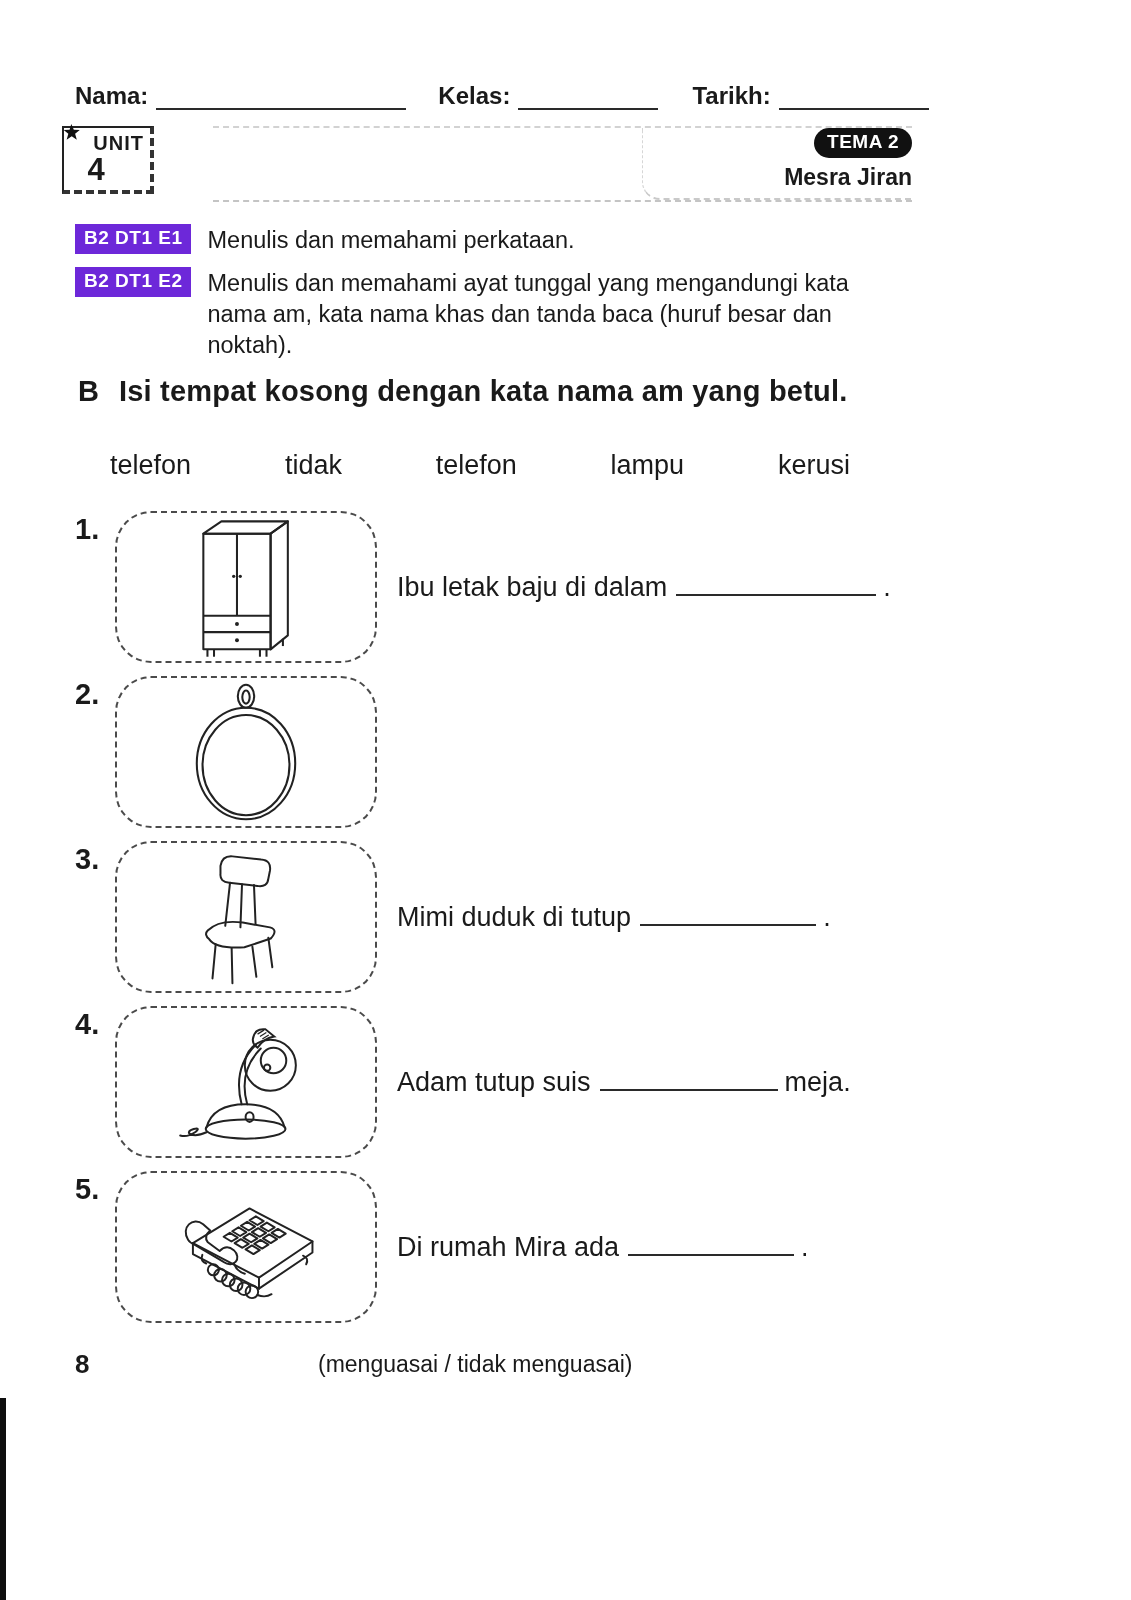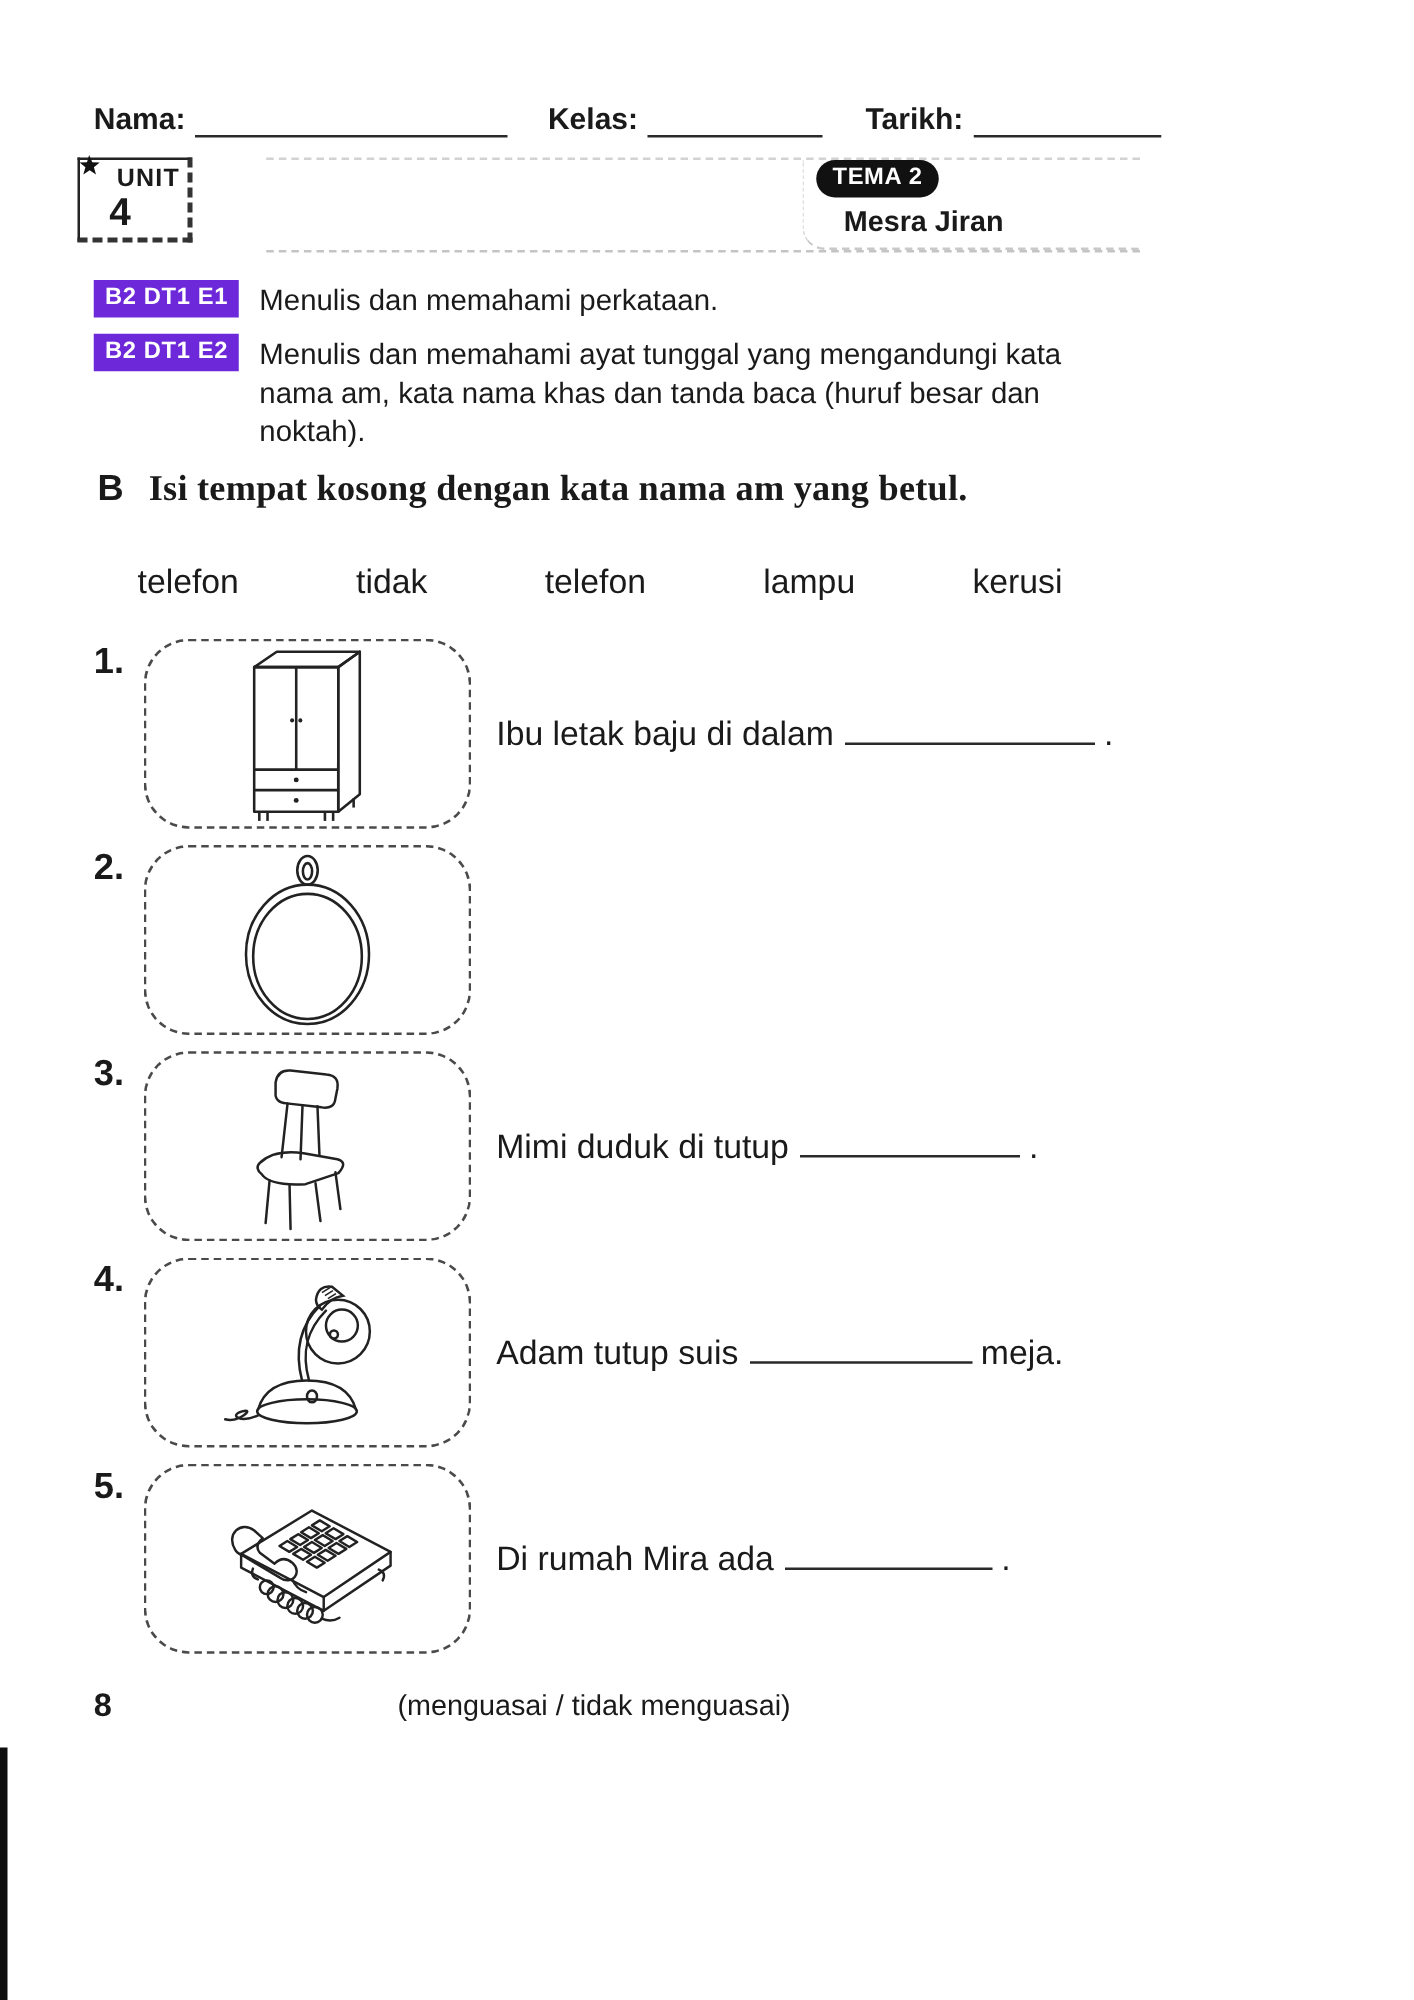--- a/index.html
+++ b/index.html
@@ -31,41 +31,41 @@
   .unit-label { font-weight:700; font-size:20px; letter-spacing:1px; }
   .unit-number { font-weight:700; font-size:31px; line-height:30px; text-align:center; margin-right:16px; }
   .title-band {
     flex:1; margin-left:14px; position:relative; display:flex;
     border-top:2px dashed #d2d2d2; border-bottom:2px dashed #c4c4c4;
   }
   .band-title { font-weight:700; font-size:34px; margin:12px 0 0 42px; letter-spacing:1px; }
   .tema-box {
     margin-left:auto; width:270px; min-height:72px;
     border-left:1px dashed #d6d6d6; border-bottom:2px dashed #c9c9c9;
-    border-bottom-left-radius:18px; padding:0 0 6px 10px;
+    border-bottom-left-radius:18px; padding:0 0 6px 10px;text-align:right;
   }
   .tema-pill {
     display:inline-block; background:#111111; color:#ffffff;
     font-weight:700; font-size:19px; padding:3px 13px 5px; border-radius:15px; letter-spacing:0.5px;
   }
   .tema-title { font-weight:700; font-size:23px; margin:6px 0 0 22px; }
 
   
   .standards { margin:22px 95px 0 75px; }
   .std-row { display:flex; margin-bottom:11px; }
   .std-badge {
     flex:none; background:#6d28d9; color:#ffffff; font-weight:700; font-size:19px;
     padding:3px 9px 4px; height:30px; white-space:nowrap; letter-spacing:0.5px;
   }
   .std-text { font-size:23.5px; line-height:31px; margin-left:16px; padding-top:1px; }
 
   
   .section-head { display:flex; margin:14px 75px 0 78px; }
   .section-letter { font-weight:700; font-size:29px; margin-right:20px; }
-  .section-instr { font-weight:700; font-size:29px; letter-spacing:0.2px;font-family:Liberation Serif, serif; }
+  .section-instr { font-weight:700; font-size:29px; letter-spacing:0.2px; }
 
   
   .word-bank { display:flex; justify-content:space-between; margin:42px 0 0 110px; width:740px; }
   .word-bank span { font-size:27px; }
 
   
   .questions { margin:30px 0 0 75px; }
   .q-row { display:flex; margin-bottom:13px; }
   .q-num { width:40px; flex:none; font-size:29px; font-weight:600; padding-top:2px; }
   .q-box {

